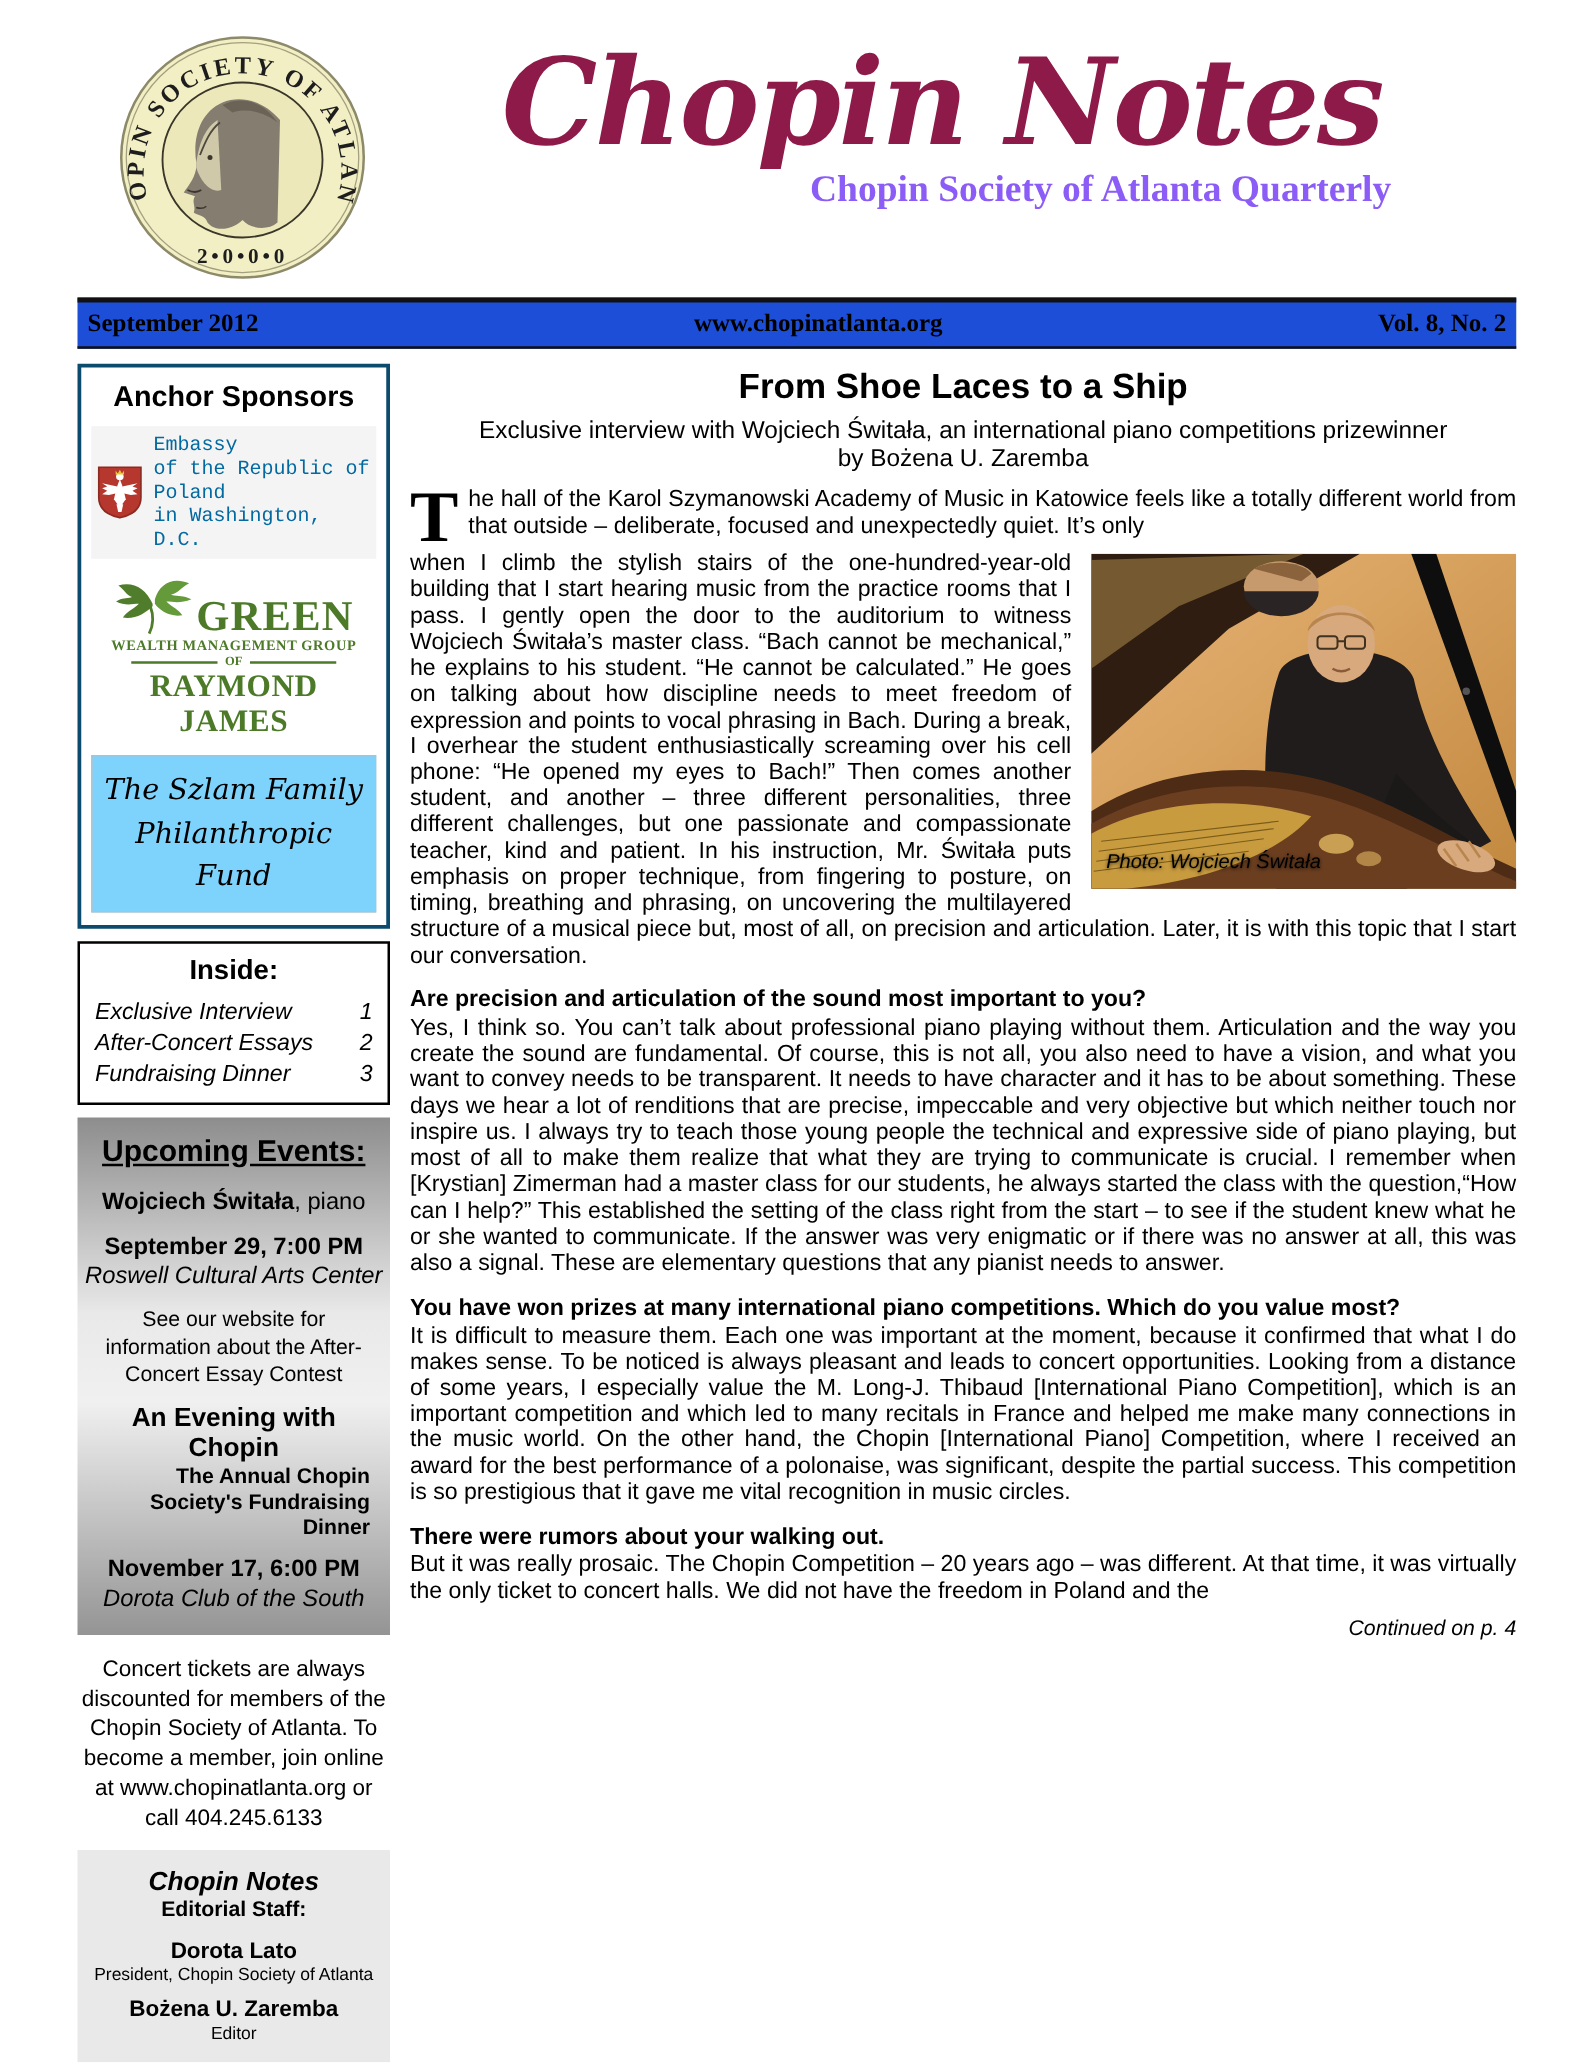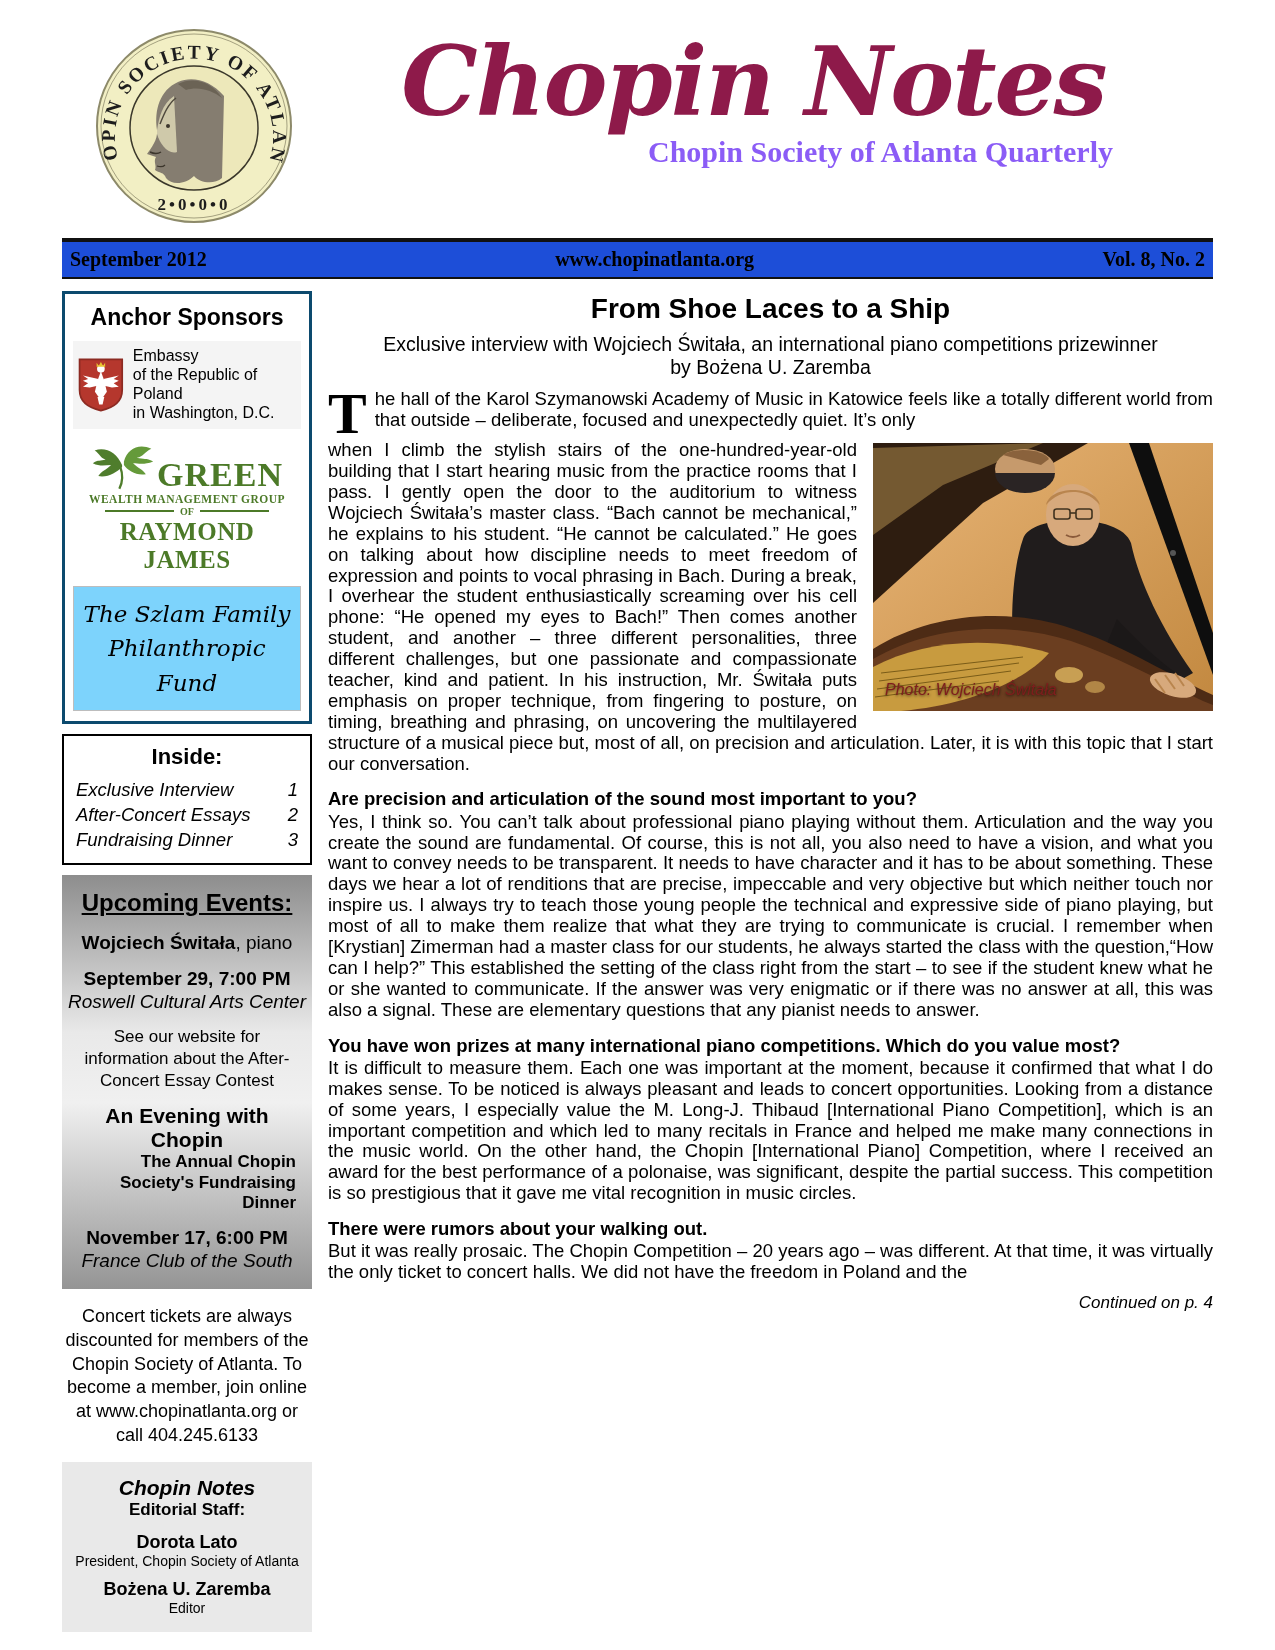--- a/index.html
+++ b/index.html
@@ -21,21 +21,21 @@
             border-bottom:2px solid #111;padding:6px 8px;
             font-family:"Liberation Serif",serif;font-weight:bold;font-size:20px;}
   
   .columns{display:flex;gap:16px;margin-top:12px;}
   .sidebar{width:250px;flex:none;}
   .main{flex:1;min-width:0;}
   
   .sponsor-box{border:3px solid #0c4a6e;padding:8px 8px 10px;background:#fff;}
   .sponsor-title{font-size:23px;font-weight:bold;text-align:center;margin:2px 0 10px;}
   .embassy{display:flex;gap:8px;align-items:center;background:#f4f4f4;padding:6px 4px;}
-  .embassy-text{font-family:Liberation Sans, sans-serif;color:#000000;font-size:16px;
+  .embassy-text{font-family:Liberation Mono, monospace;color:#0369a1;font-size:16px;
                 line-height:1.18;}
   .green-block{text-align:center;margin-top:12px;font-family:"Liberation Serif",serif;
                color:#4c7a28;position:relative;}
   .green-top{display:flex;align-items:flex-end;justify-content:center;gap:2px;}
   .green-name{font-size:34px;font-weight:bold;letter-spacing:1px;line-height:.9;}
   .green-group{font-size:11.5px;font-weight:bold;letter-spacing:.5px;margin-top:2px;}
   .green-of{font-size:10px;font-weight:bold;display:flex;align-items:center;gap:6px;
             justify-content:center;width:72%;margin:1px auto;}
   .green-of::before,.green-of::after{content:"";flex:1;border-top:2px solid #4c7a28;}
   .green-firm{font-size:25px;font-weight:bold;letter-spacing:.5px;}
@@ -66,21 +66,21 @@
   
   .art-title{font-size:28px;font-weight:bold;text-align:center;margin:2px 0 8px;}
   .art-sub{font-size:19.5px;text-align:center;line-height:1.2;}
   .art-by{font-size:19.5px;text-align:center;margin-bottom:10px;}
   p.body{font-size:18.5px;line-height:1.13;text-align:justify;margin:0 0 9px;}
   .dropcap{float:left;font-family:"Liberation Serif",serif;font-weight:bold;
            font-size:58px;line-height:.76;padding:3px 8px 0 0;}
   .photo-float{float:right;width:340px;height:268px;margin:3px 0 8px 16px;
                position:relative;}
   .photo-float svg{display:block;width:100%;height:100%;}
-  .photo-caption{position:absolute;left:12px;bottom:12px;color:#7f1d1d;font-style:italic;
+  .photo-caption{position:absolute;left:12px;bottom:12px;color:#000000;font-style:italic;
                  font-size:16px;text-shadow:0 1px 3px rgba(0,0,0,.7);}
   .qhead{font-weight:bold;font-size:18.5px;line-height:1.15;margin:14px 0 2px;}
   .continued{text-align:right;font-style:italic;font-size:17px;margin-top:10px;}
 </style>
 </head>
 <body>
 
 <div class="page">
 
   <div class="masthead">
@@ -187,21 +187,21 @@
           <span class="ev-b">Wojciech Świtała</span><span>, piano</span>
         </div>
         <div class="ev-gap"></div>
         <div class="ev-line ev-b">September 29, 7:00 PM</div>
         <div class="ev-line ev-i">Roswell Cultural Arts Center</div>
         <div class="ev-note">See our website for information about the After-Concert Essay Contest</div>
         <div class="ev2-name">An Evening with Chopin</div>
         <div class="ev2-desc">The Annual Chopin Society's Fundraising Dinner</div>
         <div class="ev-gap"></div>
         <div class="ev-line ev-b">November 17, 6:00 PM</div>
-        <div class="ev-line ev-i">France Club of the South</div>
+        <div class="ev-line ev-i">Dorota Club of the South</div>
       </div>
 
       <div class="membership">Concert tickets are always discounted for members of the Chopin Society of Atlanta. To become a member, join online at www.chopinatlanta.org or call 404.245.6133</div>
 
       <div class="editorial-box">
         <div class="ed-title">Chopin Notes</div>
         <div class="ed-sub">Editorial Staff:</div>
         <div class="staff-name">Dorota Lato</div>
         <div class="staff-role">President, Chopin Society of Atlanta</div>
         <div class="staff-name">Bożena U. Zaremba</div>

